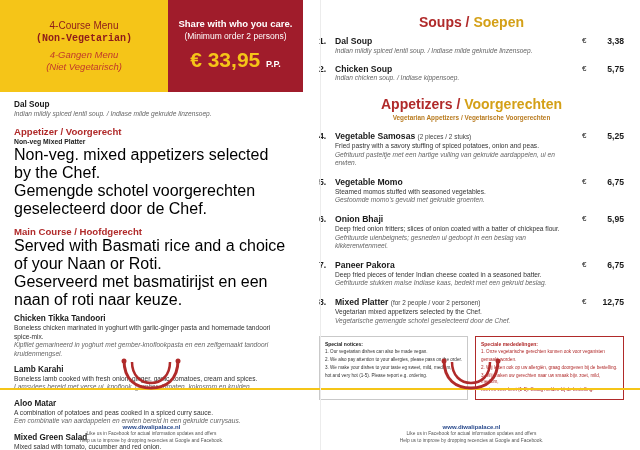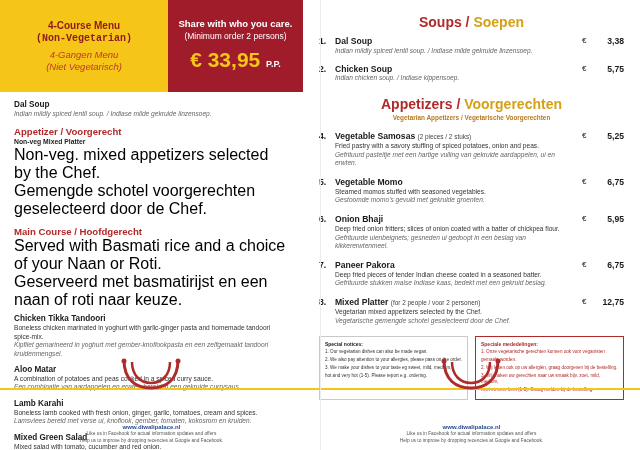--- a/index.html
+++ b/index.html
@@ -14,21 +14,21 @@
   .left{width:320px;height:450px;position:relative;}
   .right{width:356px;height:450px;position:relative;}
 
   
   .hdr{display:flex;height:92px;}
   .hdr-yellow{
     width:168px;background:#f5c518;
     display:flex;flex-direction:column;align-items:center;justify-content:center;
     color:#8d1b1b;text-align:center;padding:0 6px;box-sizing:border-box;
   }
-  .hdr-yellow .l1{font-size:10px;font-weight:bold;color:#8d1b1b;line-height:13px;}
+  .hdr-yellow .l1{font-size:10px;font-weight:normal;color:#8d1b1b;line-height:13px;}
   .hdr-yellow .l2{font-size:10px;font-weight:bold;color:#8d1b1b;line-height:13px;font-family:Liberation Mono, monospace;}
   .hdr-yellow .l3{font-size:9.5px;font-style:italic;color:#c0392b;line-height:12px;margin-top:4px;}
   .hdr-yellow .l4{font-size:9.5px;font-style:italic;color:#c0392b;line-height:12px;}
   .hdr-red{
     flex:1;background:#a01c2b;color:#fff;
     display:flex;flex-direction:column;align-items:center;justify-content:center;
     text-align:center;padding:0 6px;box-sizing:border-box;
   }
   .hdr-red .s1{font-size:9.5px;font-weight:bold;line-height:13px;}
   .hdr-red .s2{font-size:8.5px;line-height:12px;margin-bottom:6px;}
@@ -129,28 +129,28 @@
         <div class="sub">Served with Basmati rice and a choice of your Naan or Roti.</div>
         <div class="subi">Geserveerd met basmatirijst en een naan of roti naar keuze.</div>
       </div>
 
       <div class="item">
         <div class="name">Chicken Tikka Tandoori</div>
         <div class="sub">Boneless chicken marinated in yoghurt with garlic-ginger pasta and homemade tandoori spice-mix.</div>
         <div class="subi">Kipfilet gemarineerd in yoghurt met gember-knoflookpasta en een zelfgemaakt tandoori kruidenmengsel.</div>
       </div>
       <div class="item">
+        <div class="name">Lamb Karahi</div>
+        <div class="sub">Boneless lamb cooked with fresh onion, ginger, garlic, tomatoes, cream and spices.</div>
+        <div class="subi">Lamsvlees bereid met verse ui, knoflook, gember, tomaten, kokosrom en kruiden.</div>
+      </div>
+      <div class="item">
         <div class="name">Aloo Matar</div>
         <div class="sub">A combination of potatoes and peas cooked in a spiced curry sauce.</div>
         <div class="subi">Een combinatie van aardappelen en erwten bereid in een gekruide currysaus.</div>
-      </div>
-      <div class="item">
-        <div class="name">Lamb Karahi</div>
-        <div class="sub">Boneless lamb cooked with fresh onion, ginger, garlic, tomatoes, cream and spices.</div>
-        <div class="subi">Lamsvlees bereid met verse ui, knoflook, gember, tomaten, kokosrom en kruiden.</div>
       </div>
       <div class="item">
         <div class="name">Mixed Green Salad</div>
         <div class="sub">Mixed salad with tomato, cucumber and red onion.</div>
         <div class="subi">Gemengde salade met tomaat, komkommer en rode ui.</div>
       </div>
 
     </div>
 
     <div class="footer">

